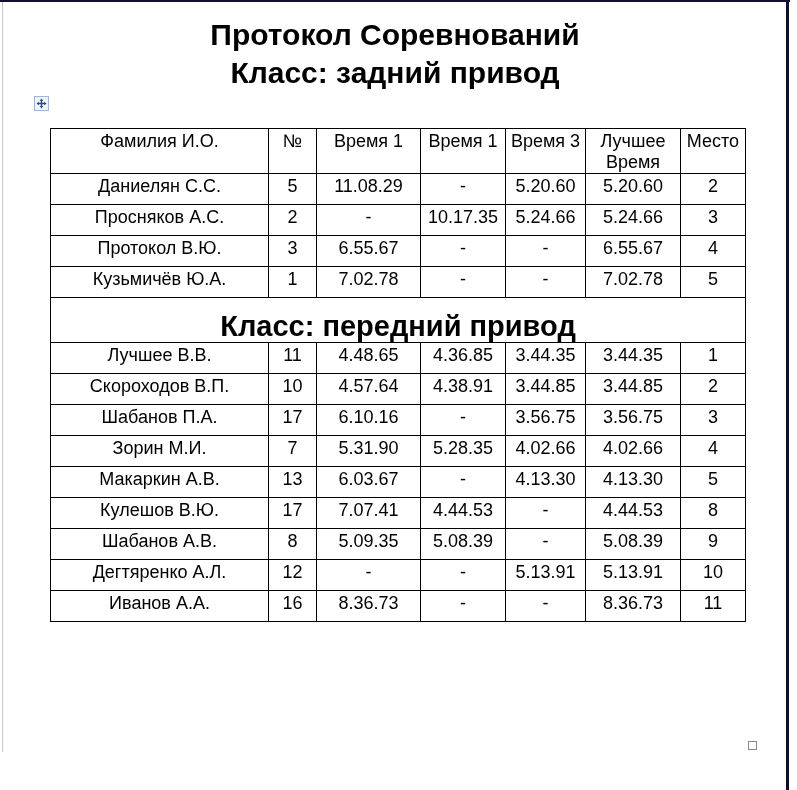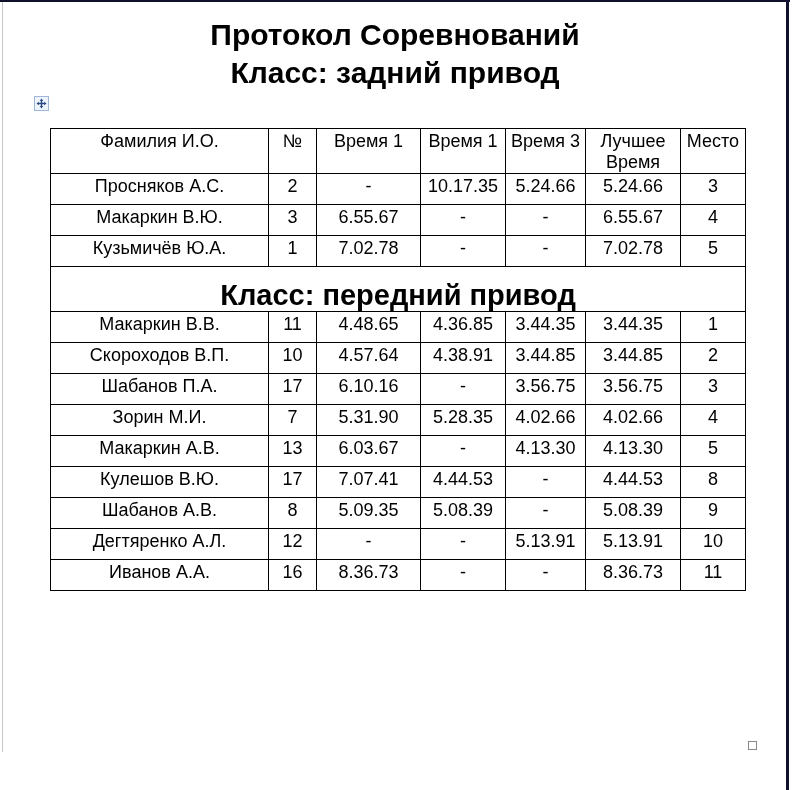--- a/index.html
+++ b/index.html
@@ -79,51 +79,60 @@
           <th>№</th>
           <th>Время 1</th>
           <th>Время 1</th>
           <th>Время 3</th>
           <th>Лучшее Время</th>
           <th>Место</th>
         </tr>
       </thead>
     <tbody id="tbody">
         <tr>
+          <td>Даниелян С.С.</td>
+          <td>5</td>
+          <td>11.08.29</td>
+          <td>-</td>
+          <td>5.20.60</td>
+          <td>5.20.60</td>
+          <td>2</td>
+        </tr>
+        <tr>
           <td>Просняков А.С.</td>
           <td>2</td>
           <td>-</td>
           <td>10.17.35</td>
           <td>5.24.66</td>
           <td>5.24.66</td>
           <td>3</td>
         </tr>
         <tr>
-          <td>Макаркин В.Ю.</td>
+          <td>Протокол В.Ю.</td>
           <td>3</td>
           <td>6.55.67</td>
           <td>-</td>
           <td>-</td>
           <td>6.55.67</td>
           <td>4</td>
         </tr>
         <tr>
           <td>Кузьмичёв Ю.А.</td>
           <td>1</td>
           <td>7.02.78</td>
           <td>-</td>
           <td>-</td>
           <td>7.02.78</td>
           <td>5</td>
         </tr>
         <tr class="section-title-row">
           <td colspan="7">Класс: передний привод</td>
         </tr>
         <tr>
-          <td>Макаркин В.В.</td>
+          <td>Лучшее В.В.</td>
           <td>11</td>
           <td>4.48.65</td>
           <td>4.36.85</td>
           <td>3.44.35</td>
           <td>3.44.35</td>
           <td>1</td>
         </tr>
         <tr>
           <td>Скороходов В.П.</td>
           <td>10</td>

